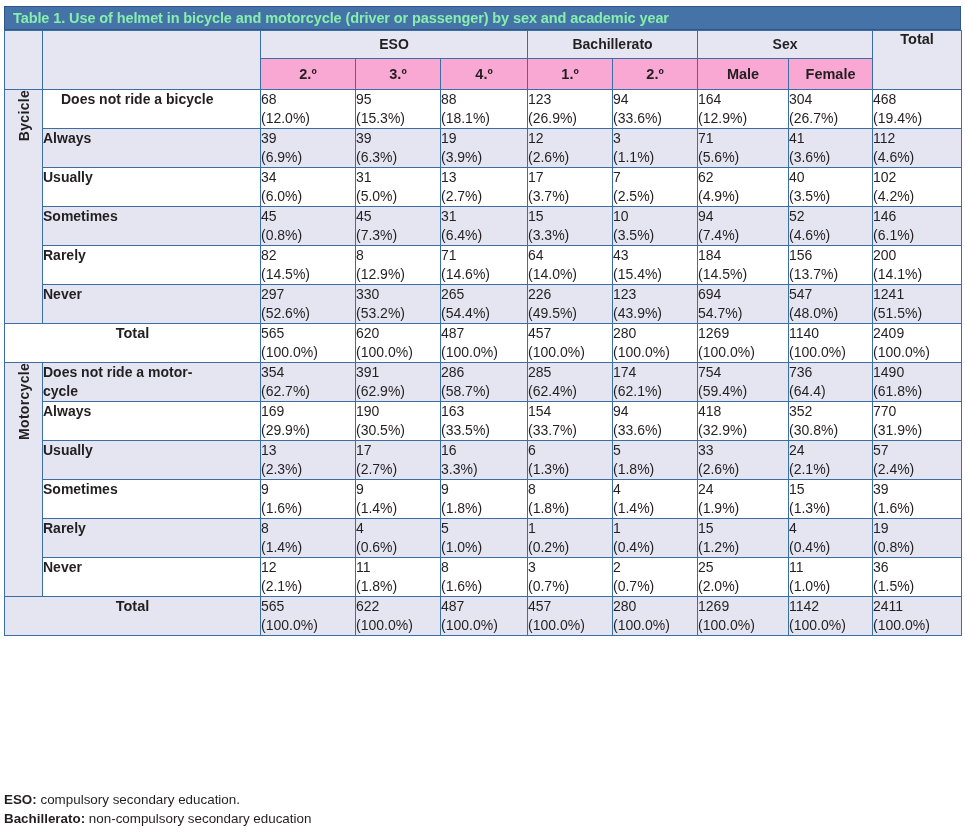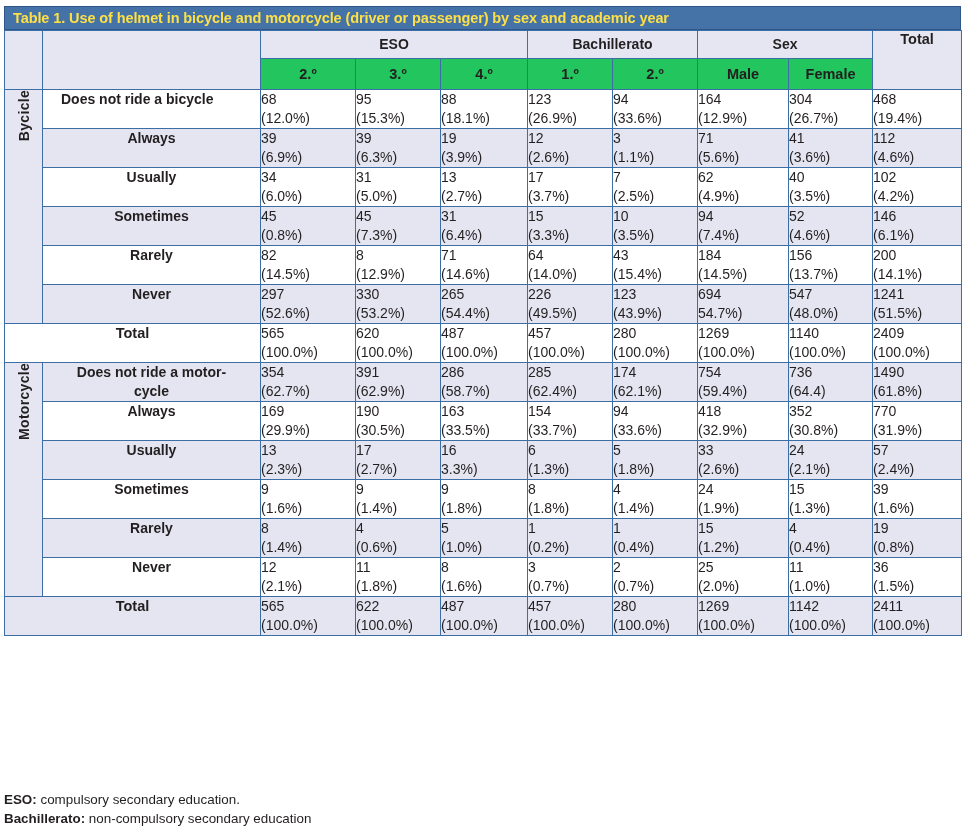--- a/index.html
+++ b/index.html
@@ -13,21 +13,21 @@
 
   
   .title-bar{
     position:absolute;left:4px;top:6px;width:957px;height:24px;
     background:#4572a7;
     border:1px solid #2f5688;
     box-sizing:border-box;
     display:flex;align-items:center;
   }
   .title-bar .title-text{
-    color:#fde047;font-weight:bold;font-size:14.5px;
+    color:#86efac;font-weight:bold;font-size:14.5px;
     padding-left:8px;letter-spacing:-0.1px;white-space:nowrap;
   }
 
   
   table.tbl{
     position:absolute;left:4px;top:30px;
     width:957px;
     border-collapse:collapse;
     table-layout:fixed;
     font-size:13.6px;
@@ -56,21 +56,21 @@
     background:#e5e6f2;
     text-align:center;
     font-weight:bold;
     font-size:14px;
     vertical-align:middle;
     height:27px;
     line-height:27px;
   }
   .hd.blank{background:#e5e6f2;}
   .hd-sub{
-    background:#22c55e;
+    background:#f9a8d4;
     text-align:center;
     font-weight:bold;
     font-size:14.5px;
     vertical-align:middle;
     height:30px;
     line-height:30px;
   }
   .hd-tot{
     background:#e5e6f2;
     text-align:center;
@@ -91,21 +91,21 @@
     writing-mode:vertical-rl;
     transform:rotate(180deg);
     font-weight:bold;
     font-size:14px;
     white-space:nowrap;
     letter-spacing:0.3px;
   }
 
   
   .rlab{
-    text-align:center;
+    text-align:left;
     font-weight:bold;
     font-size:14px;
     padding:3px 6px 0 6px;
     line-height:19px;
   }
   .rlab.left{ text-align:left; padding-left:18px;}
 
   
   .dc{
     padding:3px 0 2px 6px;

